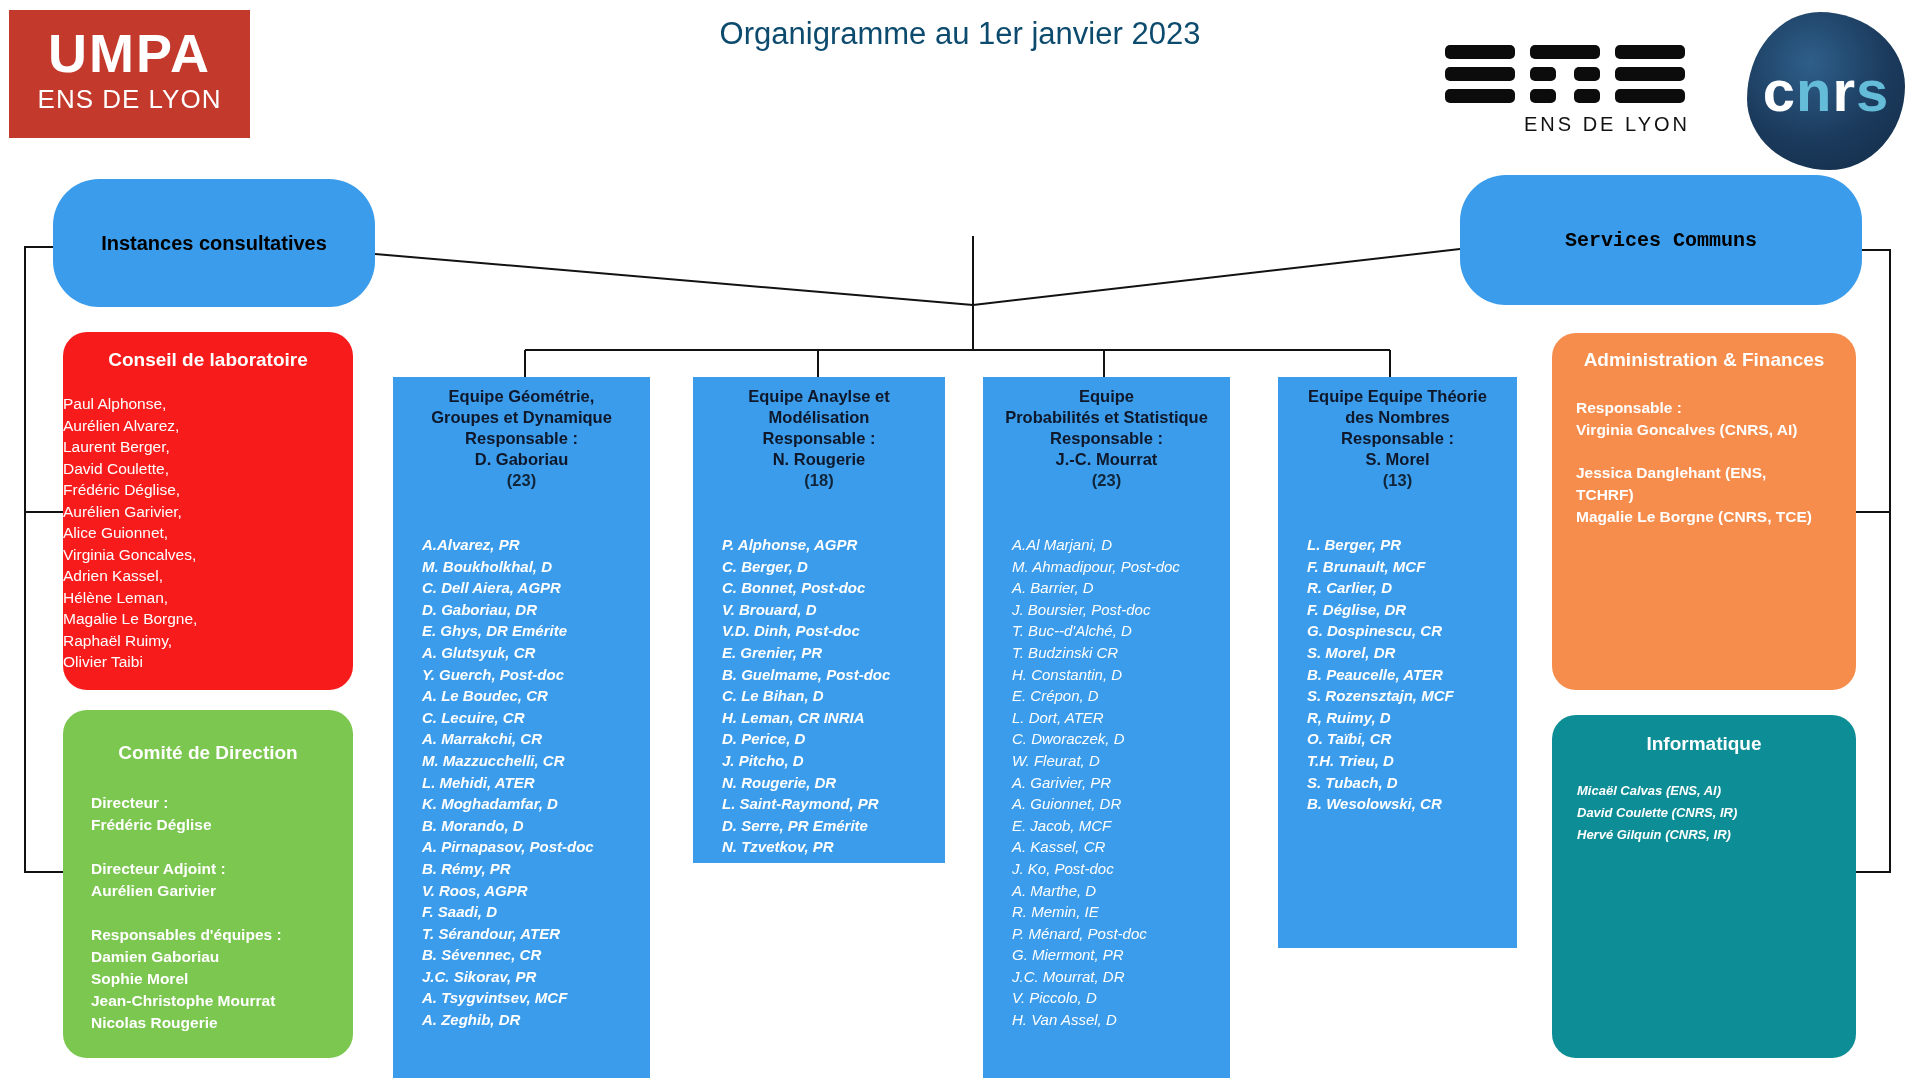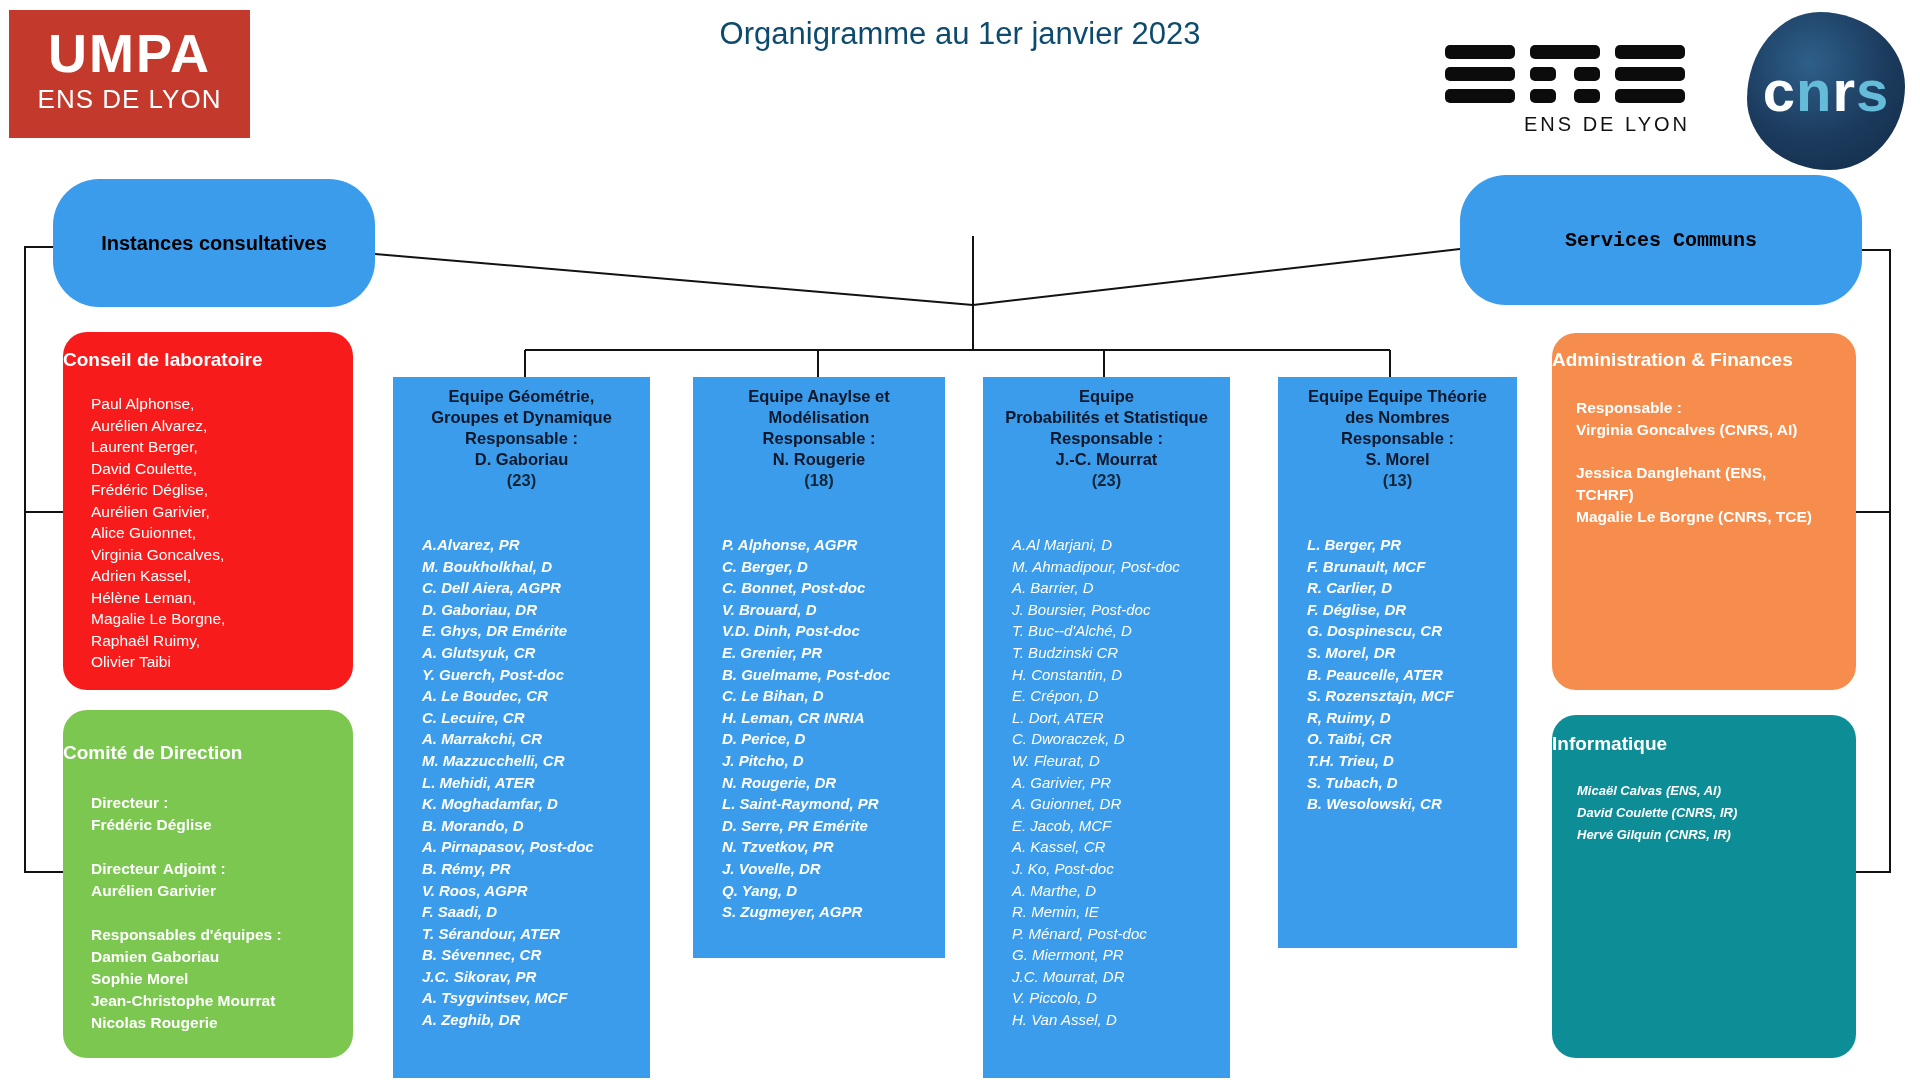--- a/index.html
+++ b/index.html
@@ -43,38 +43,38 @@
   .cnrs-text .w { color:#ffffff; } .cnrs-text .b { color:#64bcd9; }
 
   
   .pill { background:#3a9ceb; border-radius:46px; display:flex; align-items:center; justify-content:center;
           font-weight:700; color:#000000; z-index:2; text-align:center; }
   .pill-left  { left:53px;  top:179px; width:322px; height:128px; font-size:20px; }
   .pill-right { left:1460px; top:175px; width:402px; height:130px; font-size:20px;font-family:Liberation Mono, monospace; }
 
   
   .cbox { position:absolute; border-radius:24px; color:#fff; z-index:2; }
-  .box-title { font-weight:700; font-size:19px; }
+  .box-title { text-align:center; font-weight:700; font-size:19px; }
   .line { white-space:nowrap; }
 
   .conseil { left:63px; top:332px; width:290px; height:358px; background:#f81b1b; }
   .conseil .box-title { padding-top:17px; }
-  .conseil .list { margin-top:22px; padding-left:28px; font-size:15.5px; line-height:21.5px; font-weight:400; }
+  .conseil .list { margin-top:22px; font-size:15.5px; line-height:21.5px; font-weight:400; }
 
   .comite { left:63px; top:710px; width:290px; height:348px; background:#7bc750; }
   .comite .box-title { padding-top:32px; }
   .comite .list { margin-top:28px; padding-left:28px; font-size:15.5px; line-height:22px; font-weight:700; }
 
   .team { position:absolute; background:#3a9ceb; color:#fff; z-index:2; }
   .team-head { color:#0f172a; font-weight:700; font-size:16.5px; line-height:21px; text-align:center; padding-top:9px; }
   .team-count { color:#10253a; font-weight:700; font-size:16.5px; line-height:21px; text-align:center; }
   .team .list { margin-top:43px; padding-left:29px; font-size:15px; line-height:21.6px; font-weight:700;font-style:italic; }
   .team.regular .list { font-weight:400; }
   .team-1 { left:393px;  top:377px; width:257px; height:701px; }
-  .team-2 { left:693px;  top:377px; width:252px; height:581px; }
+  .team-2 { left:693px;  top:377px; width:252px; height:486px; }
   .team-3 { left:983px;  top:377px; width:247px; height:701px; }
   .team-4 { left:1278px; top:377px; width:239px; height:571px; }
 
   .admin { left:1552px; top:333px; width:304px; height:357px; background:#f68d4c; }
   .admin .box-title { padding-top:16px; }
   .admin .list { margin-top:26px; padding-left:24px; font-size:15.5px; line-height:21.8px; font-weight:700; }
 
   .info { left:1552px; top:715px; width:304px; height:343px; background:#0d8d95; }
   .info .box-title { padding-top:18px; }
   .info .list { margin-top:25px; padding-left:25px; font-size:13px; line-height:22px; font-weight:700;font-style:italic; }

